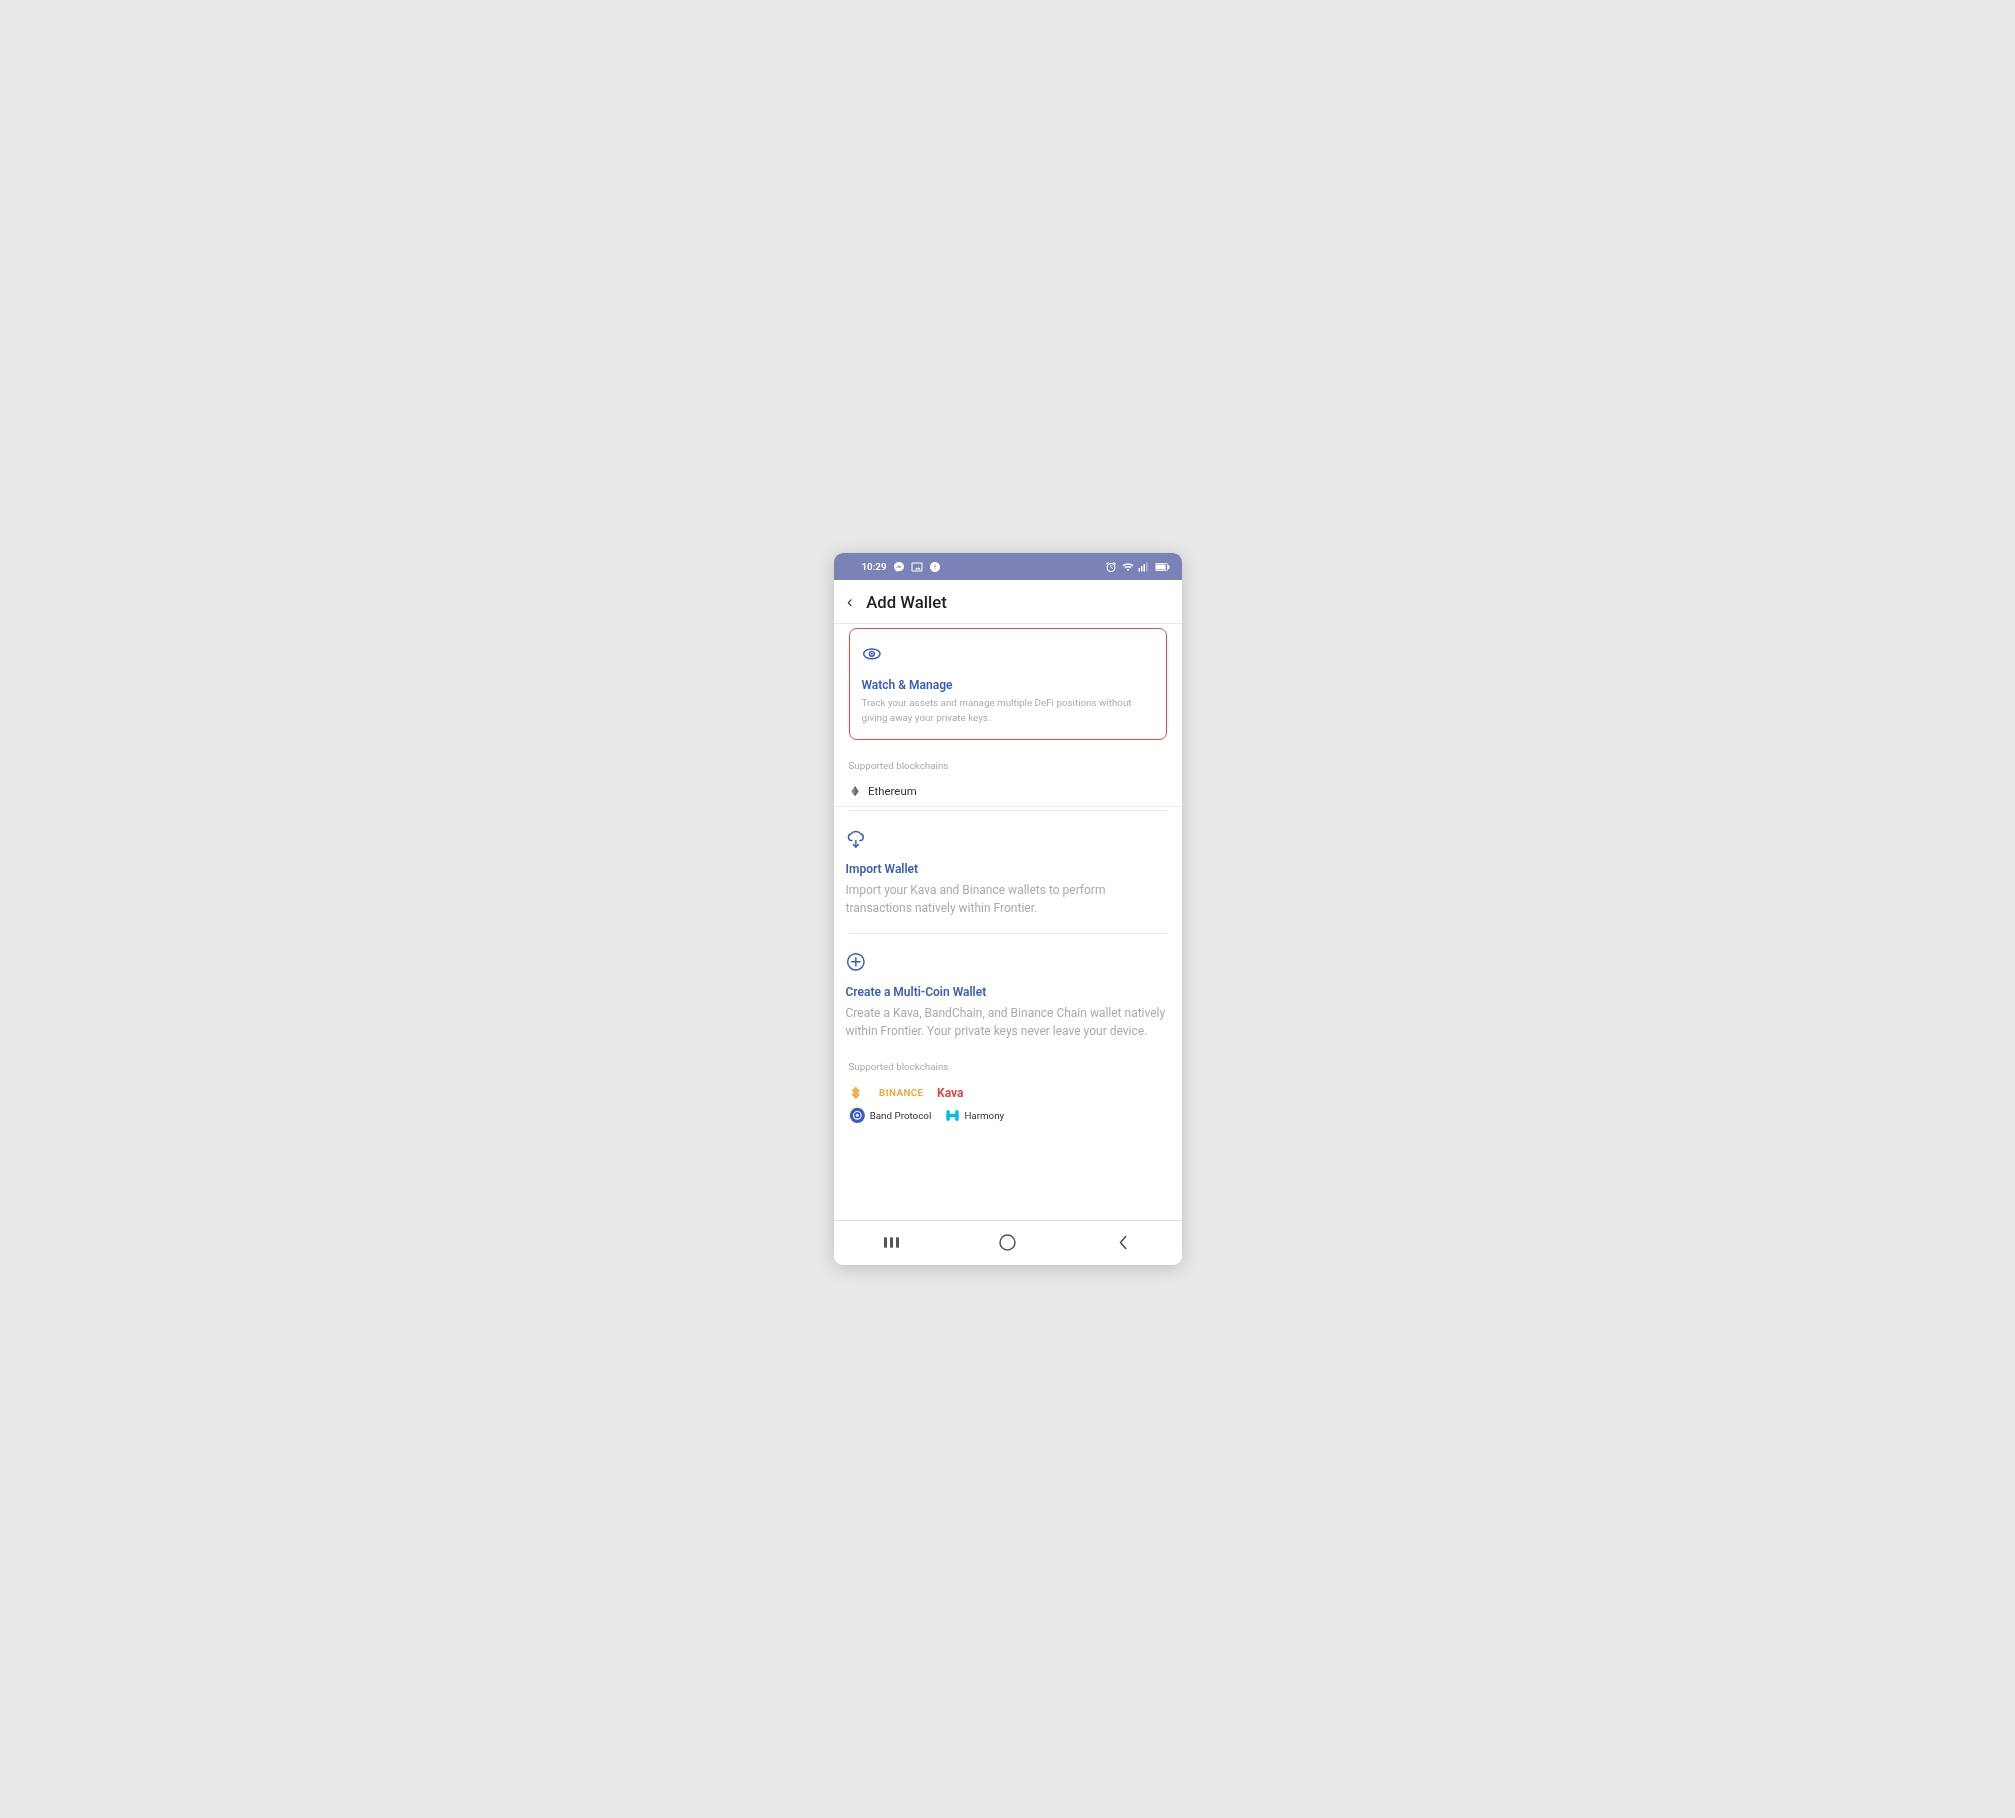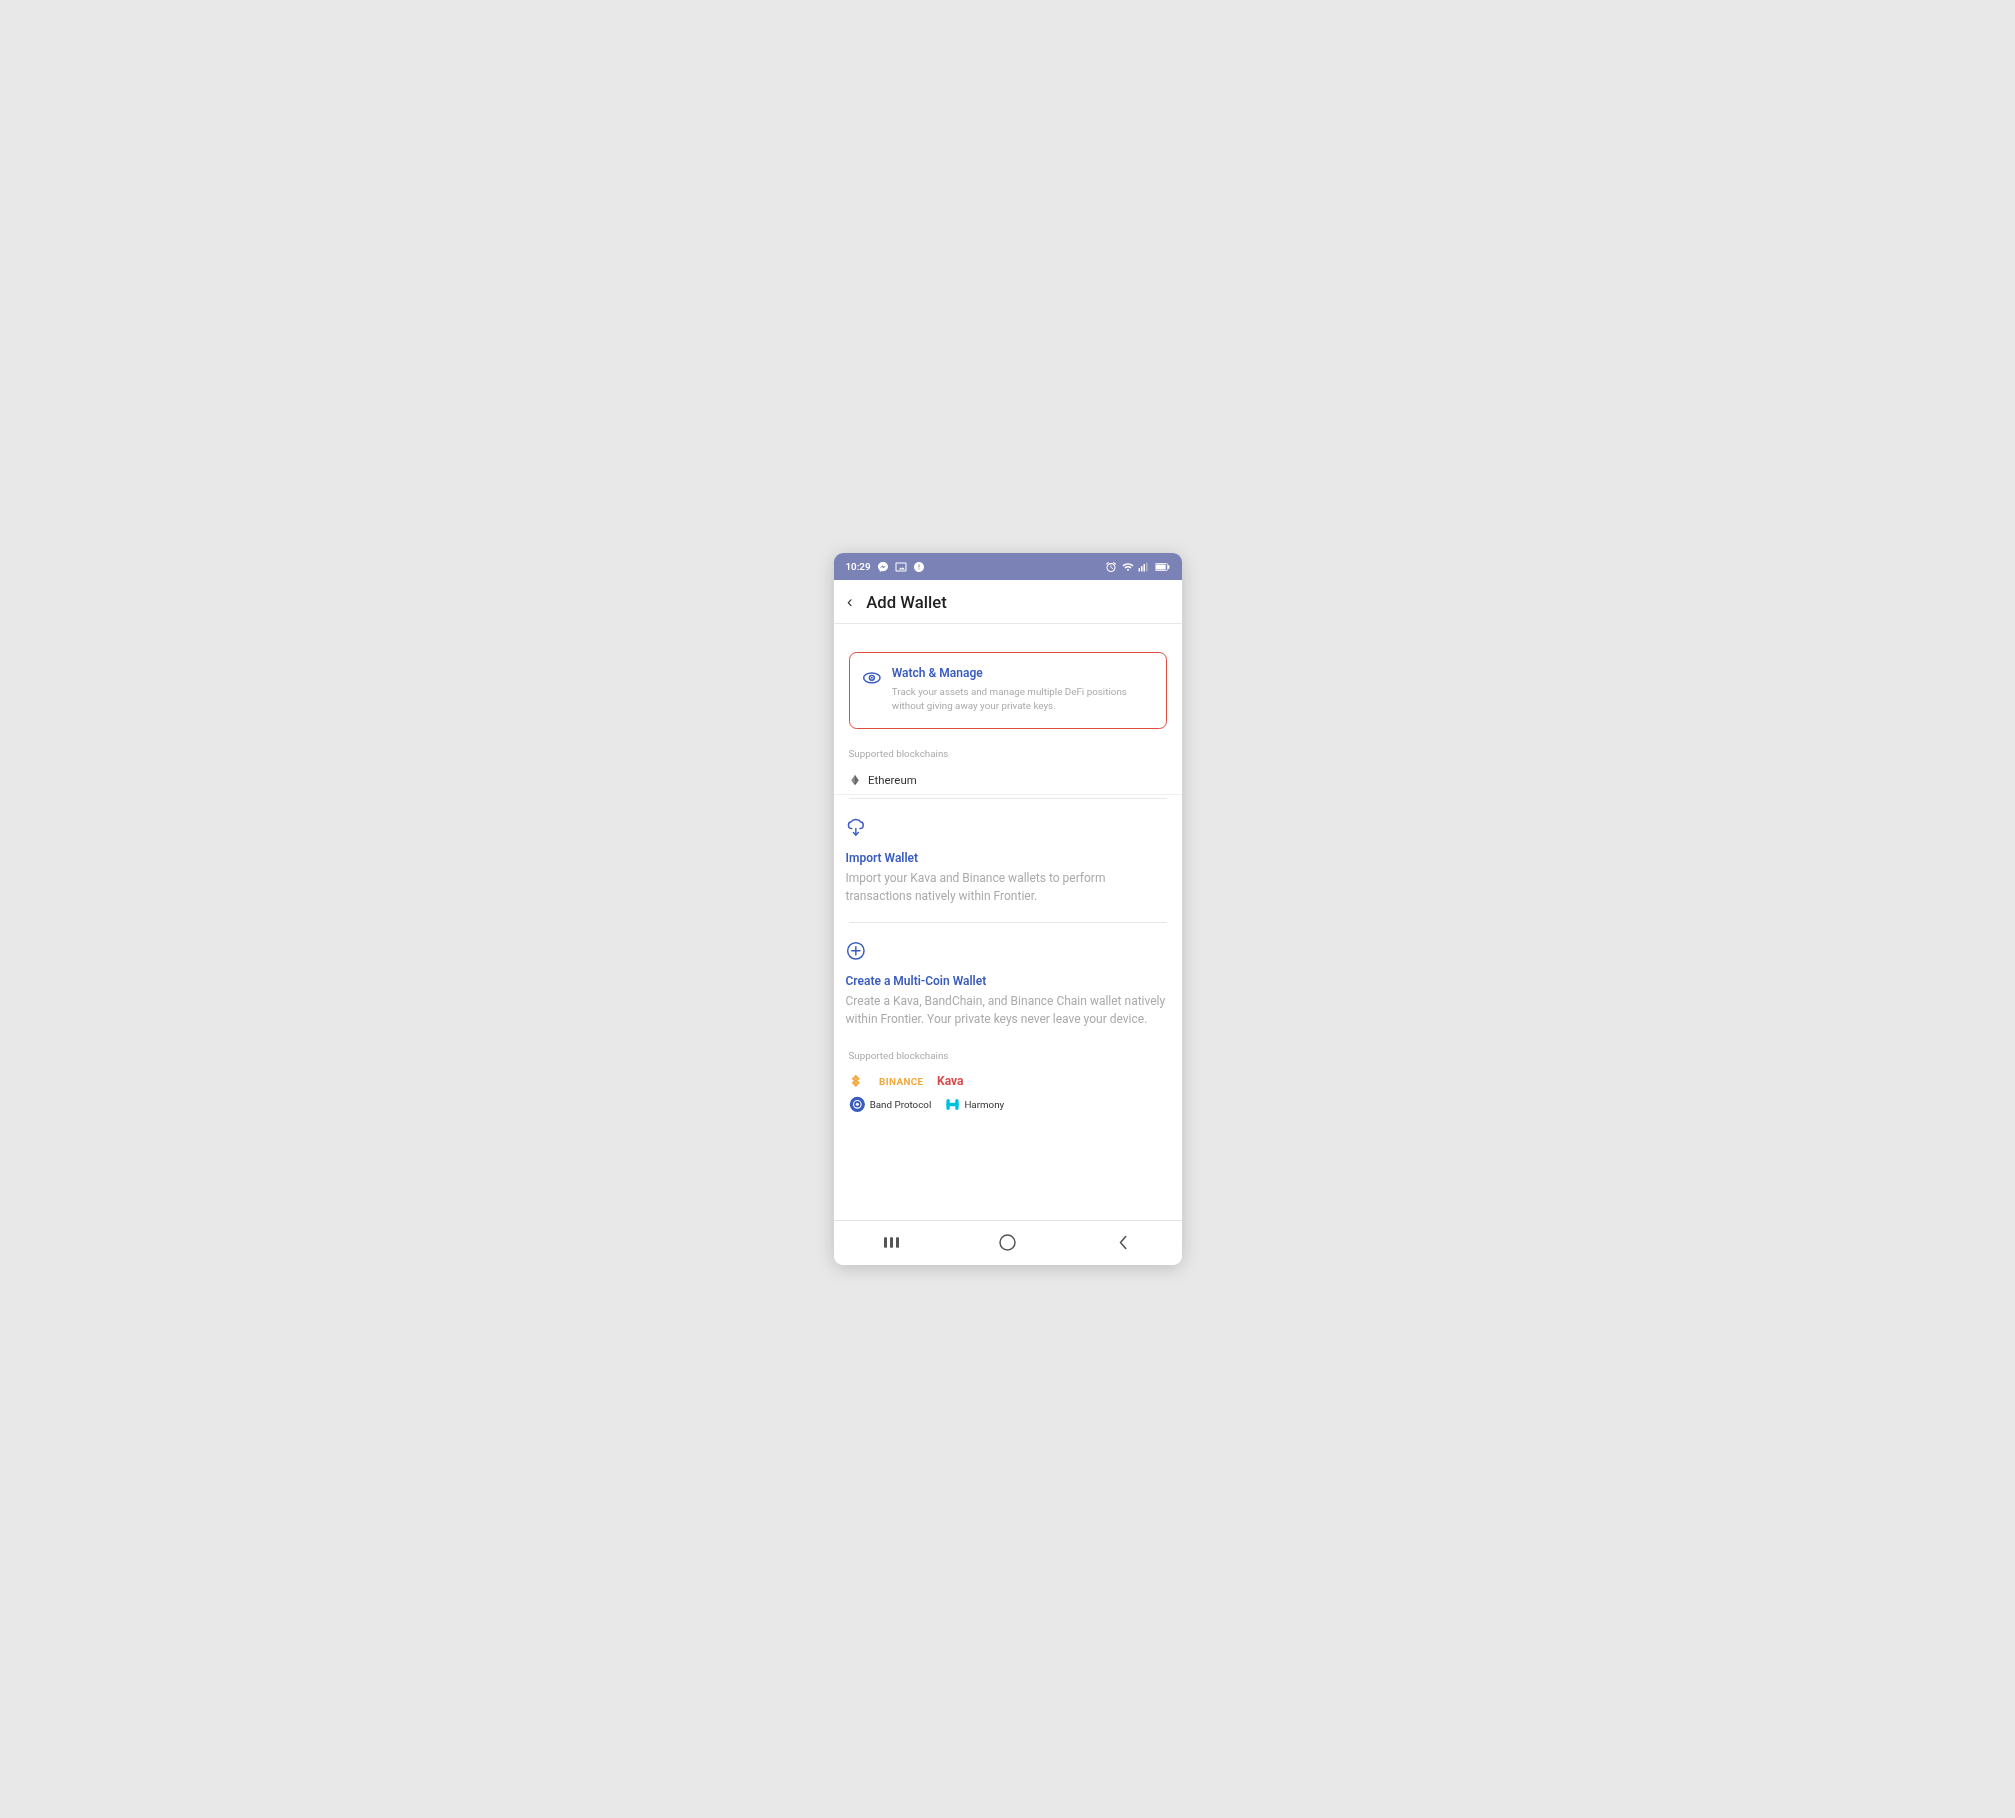--- a/index.html
+++ b/index.html
@@ -33,20 +33,21 @@
       align-items: center;
       padding: 4.5px 12px;
       font-size: 9.8px;
       font-weight: 600;
       min-height: 27px;
     }
     .status-left {
       display: flex;
       align-items: center;
       gap: 6px;
+      margin-left: 16px;
     }
     .status-right {
       display: flex;
       align-items: center;
       gap: 4.5px;
     }
 
     
     .header {
       display: flex;
@@ -72,28 +73,29 @@
 
     
     .content {
       flex: 1;
       overflow-y: auto;
       background: #fff;
     }
 
     
     .watch-manage-card {
-      margin: 28px 15px 12px 15px;
+      margin: 4px 15px 12px 15px;
       border: 1.5px solid #e04a3f;
       border-radius: 7.6px;
       padding: 13.6px 13.6px 13.6px 12px;
       display: flex;
       align-items: flex-start;
       gap: 10.6px;
       cursor: pointer;
+      flex-direction: column;
     }
     .watch-icon {
       margin-top: 2.3px;
       flex-shrink: 0;
     }
     .watch-icon svg {
       width: 19.7px;
       height: 19.7px;
     }
     .card-text .card-title {

